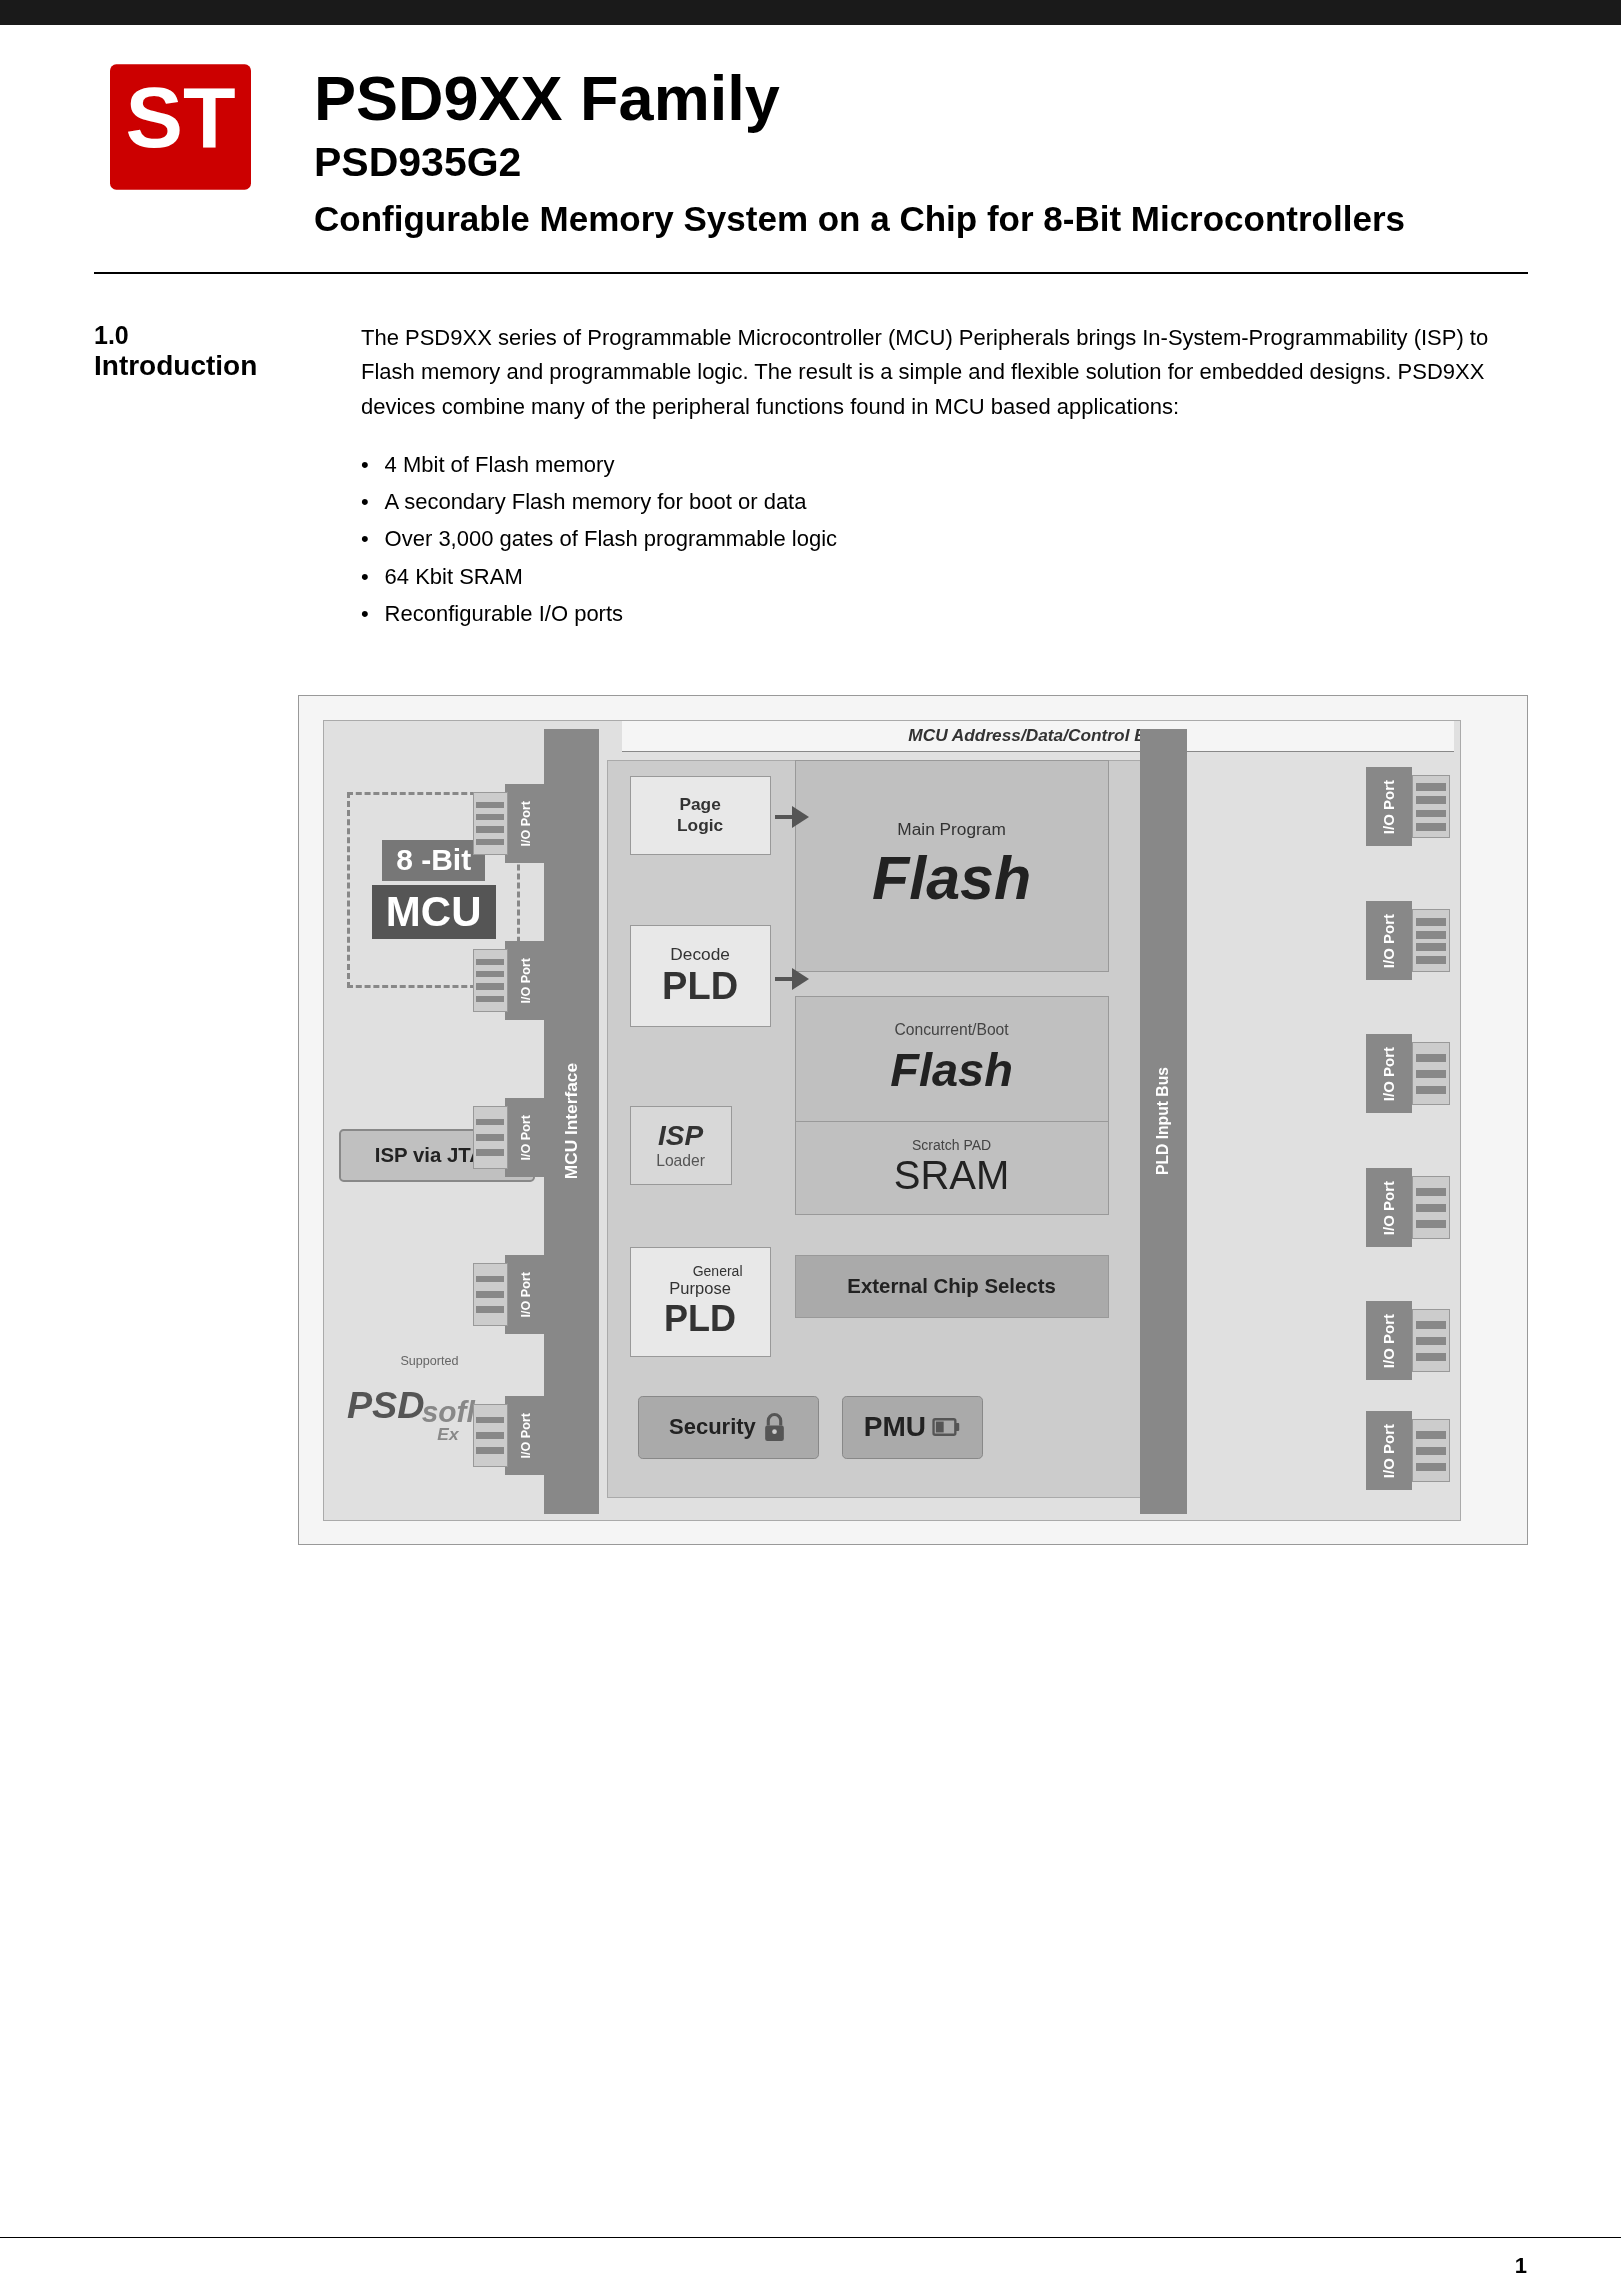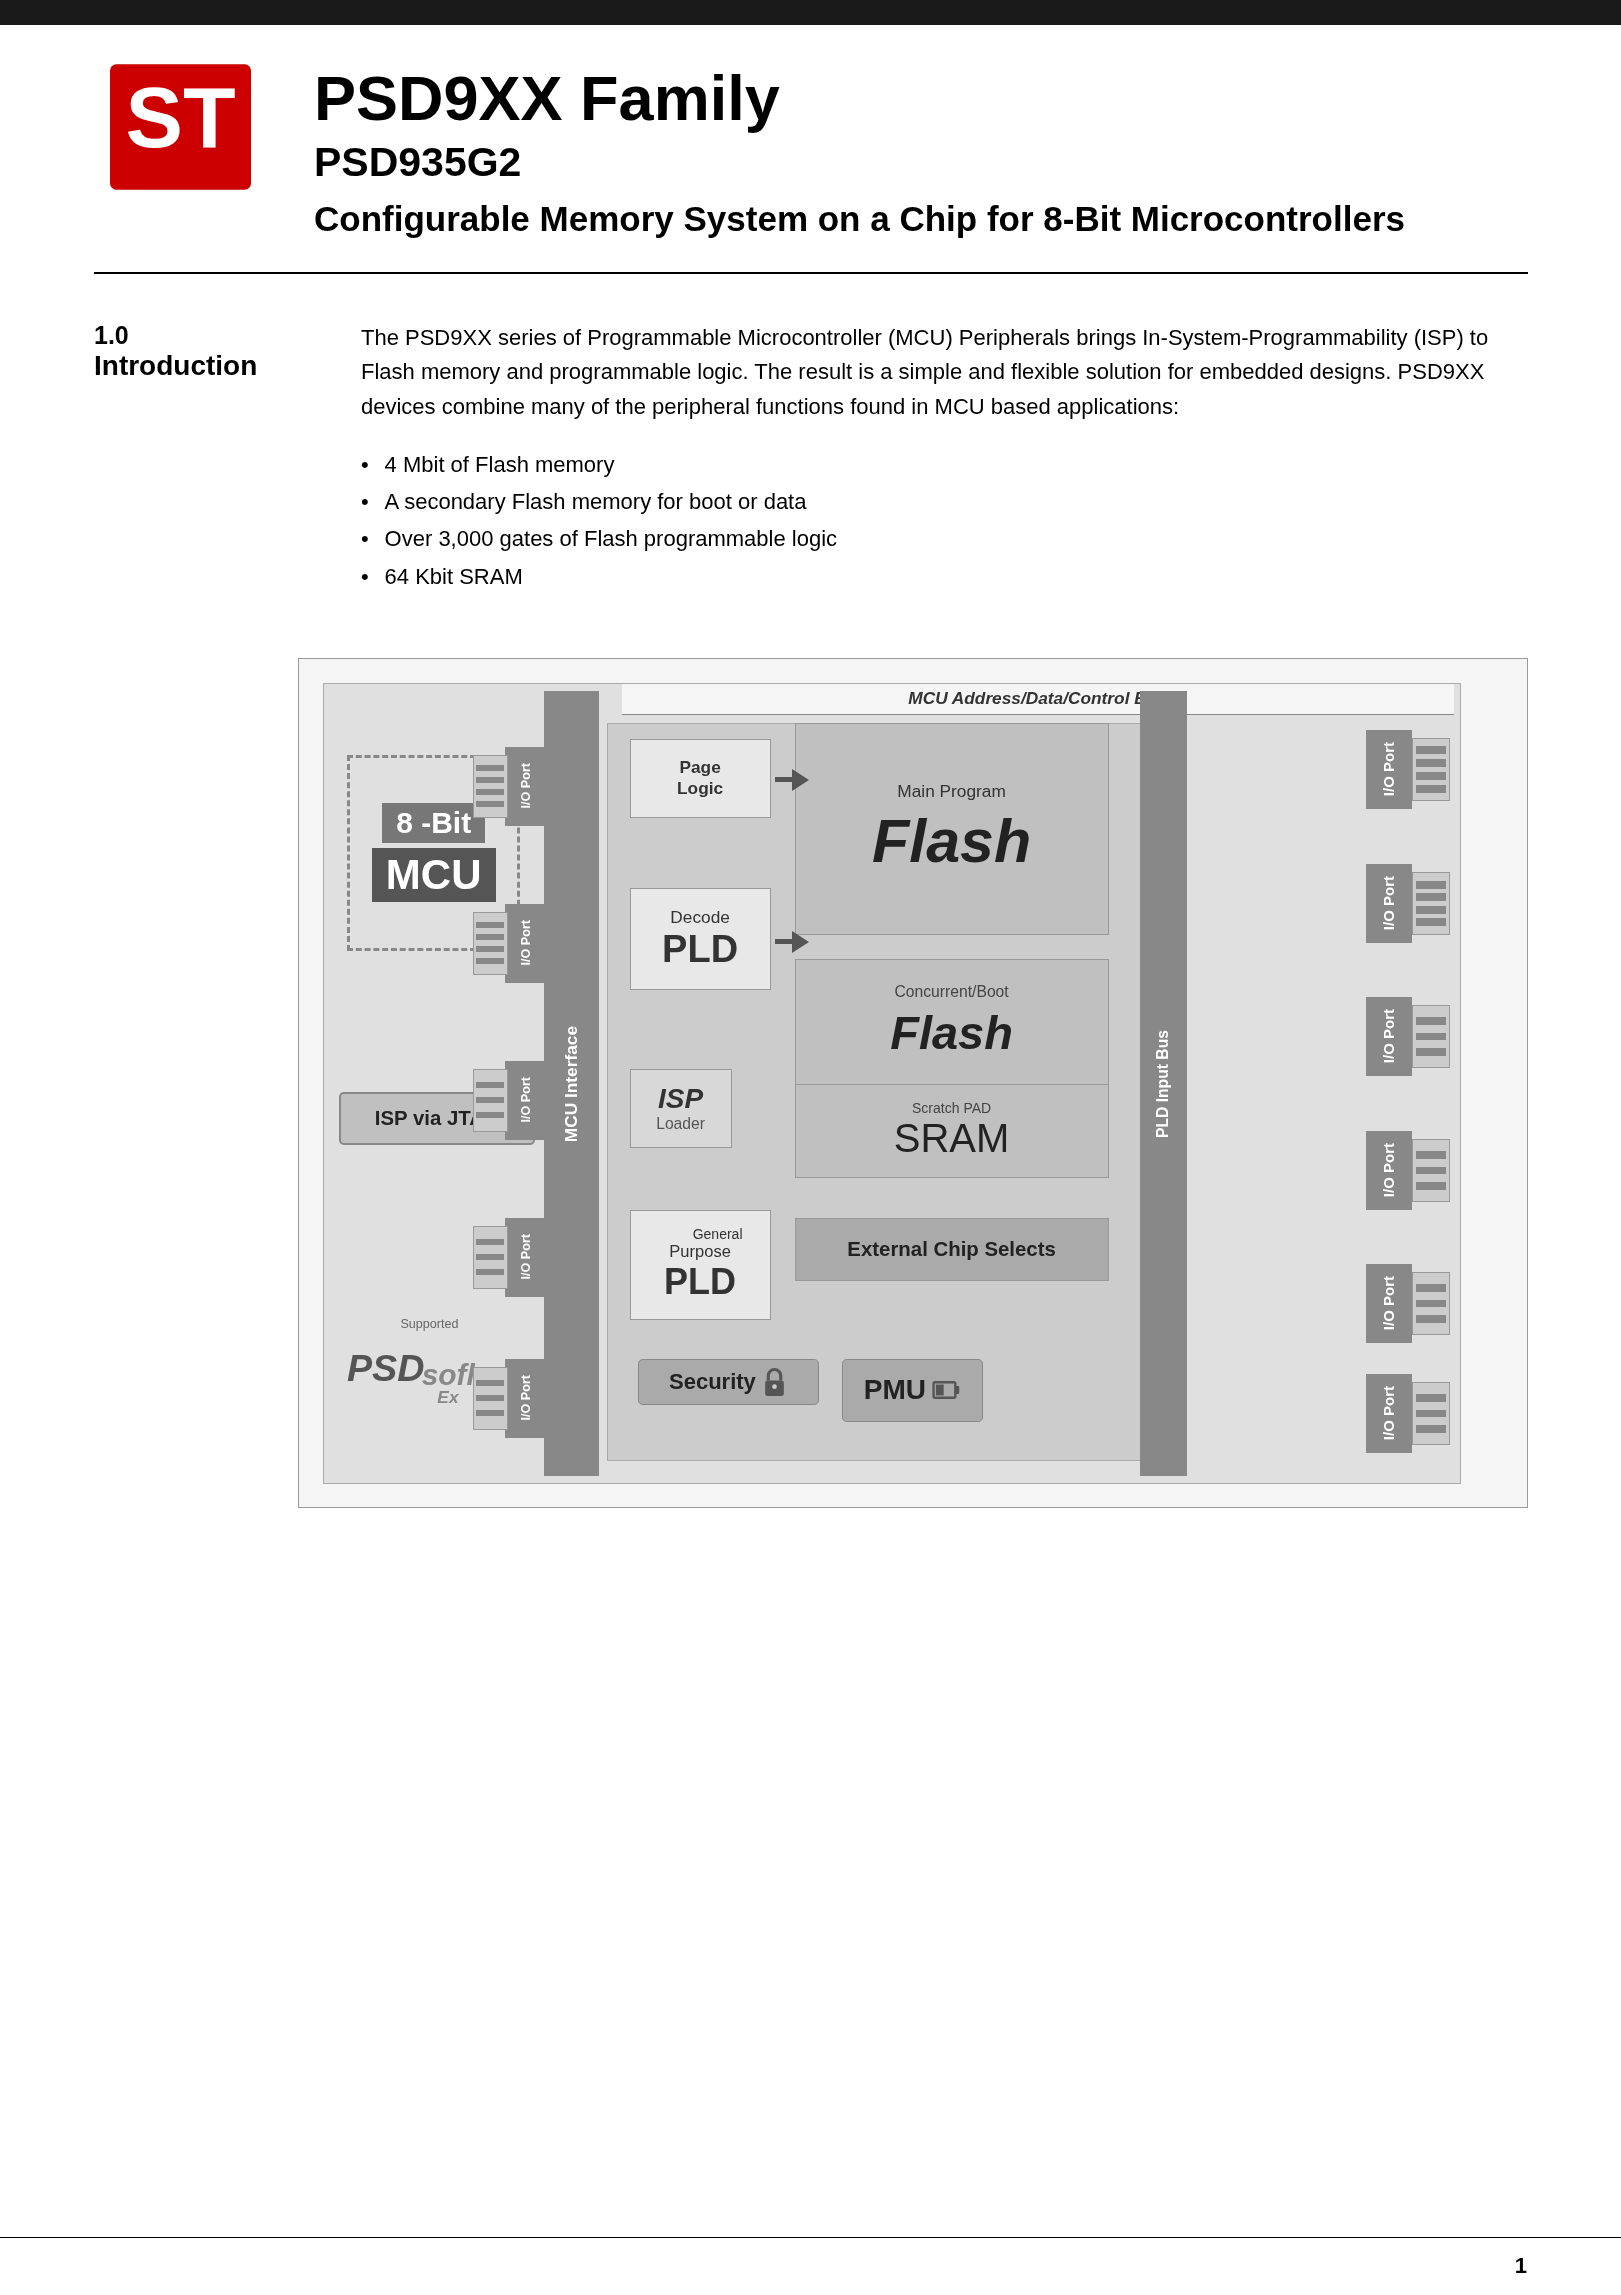--- a/index.html
+++ b/index.html
@@ -370,21 +370,21 @@
       align-items: center;
       justify-content: center;
     }
 
     
     .cd-security {
       position: absolute;
       left: 314px;
       top: 675px;
       width: 181px;
-      height: 46px;
+      height: 63px;
       background: #aaaaaa;
       border: 1.6px solid #888888;
       border-radius: 4.7px;
       display: flex;
       align-items: center;
       justify-content: center;
       gap: 6.3px;
     }
 
     
@@ -499,20 +499,21 @@
     <span class="section-name">Introduction</span>
   </div>
 
   <div class="section-body">
     <p class="intro-text">The PSD9XX series of Programmable Microcontroller (MCU) Peripherals brings In-System-Programmability (ISP) to Flash memory and programmable logic. The result is a simple and flexible solution for embedded designs. PSD9XX devices combine many of the peripheral functions found in MCU based applications:</p>
     <ul class="bullet-list">
       <li>4 Mbit of Flash memory</li>
       <li>A secondary Flash memory for boot or data</li>
       <li>Over 3,000 gates of Flash programmable logic</li>
       <li>64 Kbit SRAM</li>
+      <li>Reconfigurable I/O ports</li>
     </ul>
   </div>
 </div>
 
 <div class="diagram-wrapper">
   <div class="chip-diagram">
 
     <div class="cd-bus-header-bar">
       <span class="cd-bus-header-text">MCU Address/Data/Control Bus</span>
     </div>

